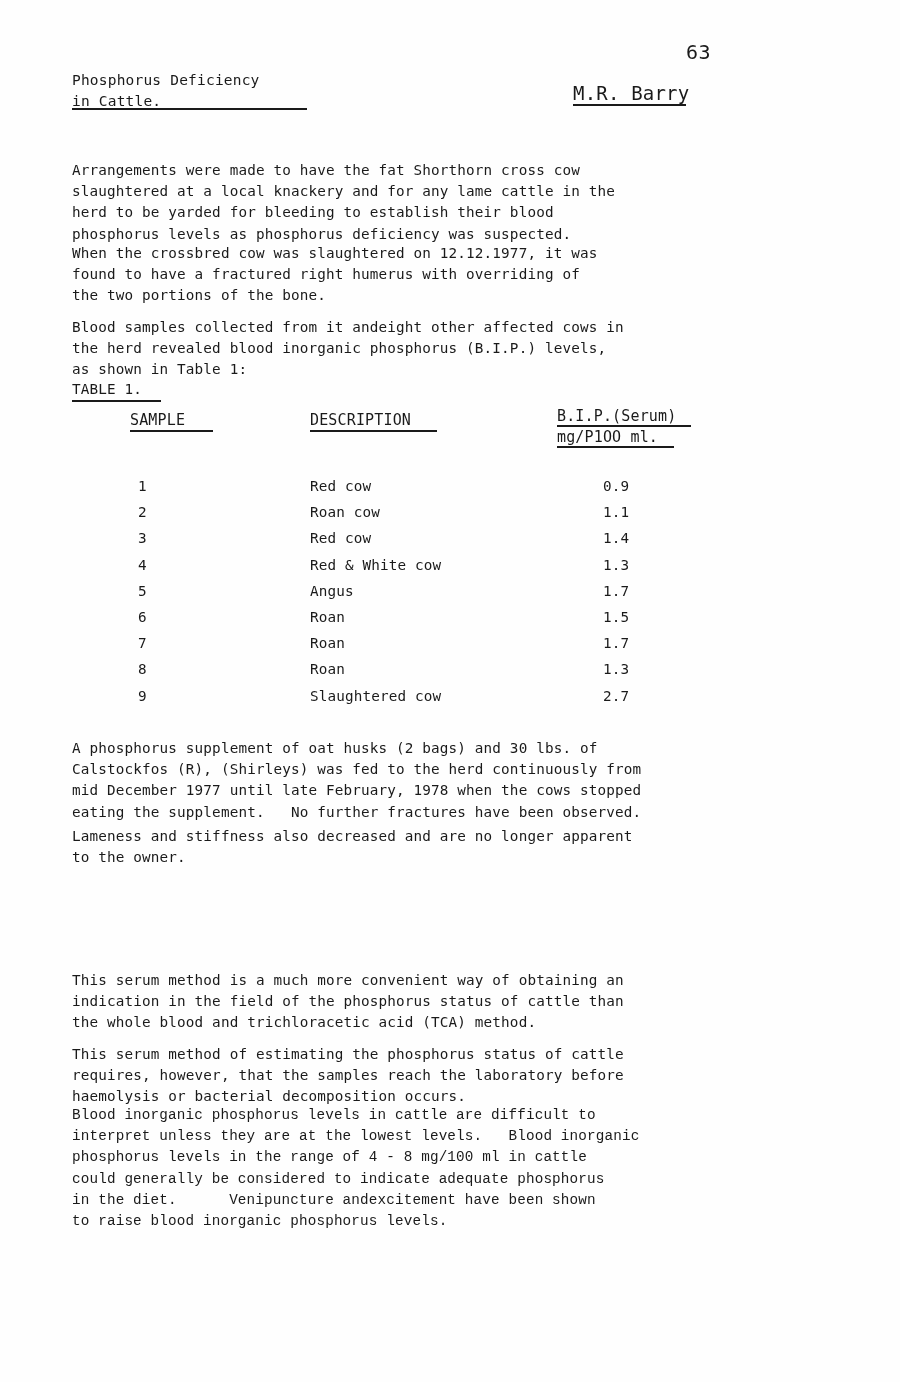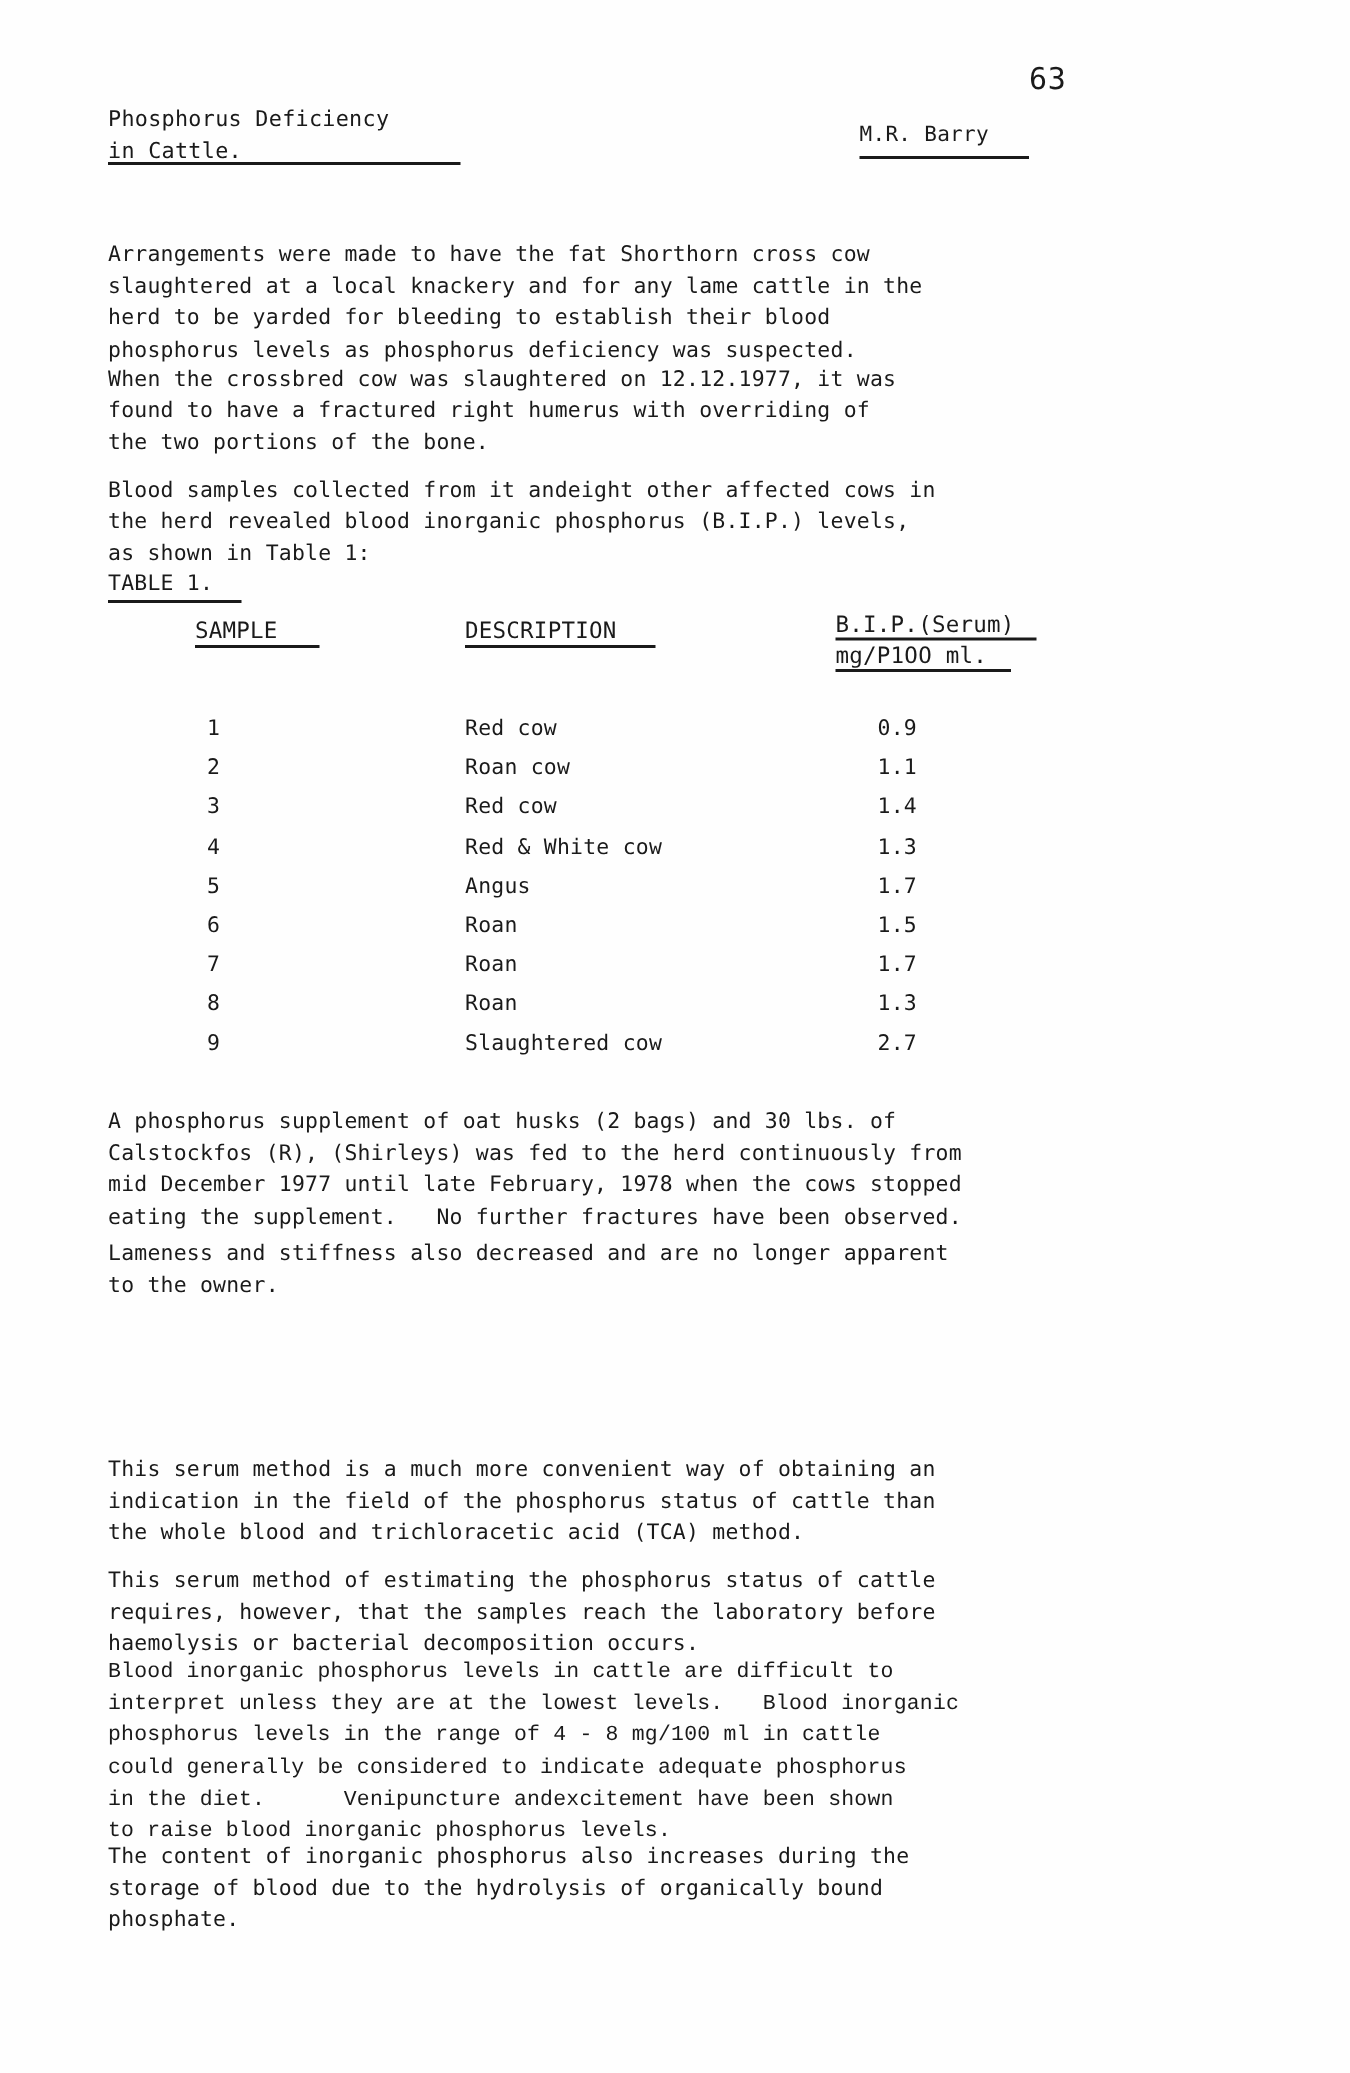--- a/index.html
+++ b/index.html
@@ -52,21 +52,21 @@
     top: 108px;
     width: 235px;
     height: 2px;
     background: #1a1a1a;
   }
 
   .byline {
     position: absolute;
     left: 573px;
     top: 82px;
-    font-size: 14px;
+    font-size: 19px;
     letter-spacing: 0.2px;
     white-space: pre;
   }
   .byline-rule {
     position: absolute;
     left: 573px;
     top: 104px;
     width: 113px;
     height: 2px;
     background: #1a1a1a;
@@ -133,21 +133,21 @@
     height: 26.2px;
   }
   .cell {
     position: absolute;
     font-size: 14.3px;
     letter-spacing: 0.15px;
     white-space: pre;
   }
   .c-sample { left: 138px; }
   .c-desc   { left: 310px; }
-  .c-value  { left: 585px; }
+  .c-value  { left: 603px; }
 </style>
 </head>
 <body>
 
 <div class="page">
 
   <div class="page-number">63</div>
 
   <div class="doc-title"><span class="title-line1">Phosphorus Deficiency</span><span class="title-line2">in Cattle.</span></div>
   <div class="title-rule"></div>
@@ -239,18 +239,15 @@
 haemolysis or bacterial decomposition occurs.</div>
   <div class="para" style="top:970px;">This serum method is a much more convenient way of obtaining an
 indication in the field of the phosphorus status of cattle than
 the whole blood and trichloracetic acid (TCA) method.</div>
   <div class="para" style="top:1105px;font-family:Liberation Mono, monospace;">Blood inorganic phosphorus levels in cattle are difficult to
 interpret unless they are at the lowest levels.   Blood inorganic
 phosphorus levels in the range of 4 - 8 mg/100 ml in cattle
 could generally be considered to indicate adequate phosphorus
 in the diet.      Venipuncture andexcitement have been shown
 to raise blood inorganic phosphorus levels.</div>
-  <div class="para" style="top:1228px;">The content of inorganic phosphorus also increases during the
-storage of blood due to the hydrolysis of organically bound
-phosphate.</div>
 
   <div class="cell" style="left:936px;top:-40px;"></div>
 </div>
 
 </body></html>

